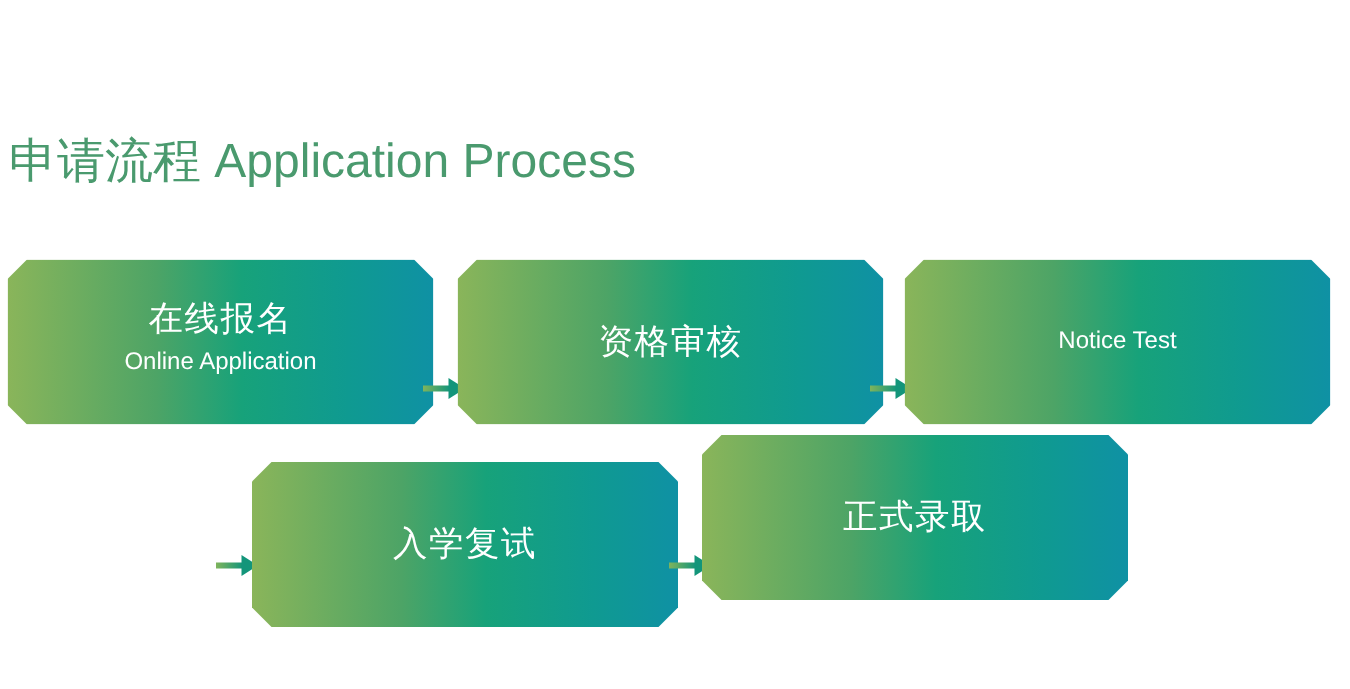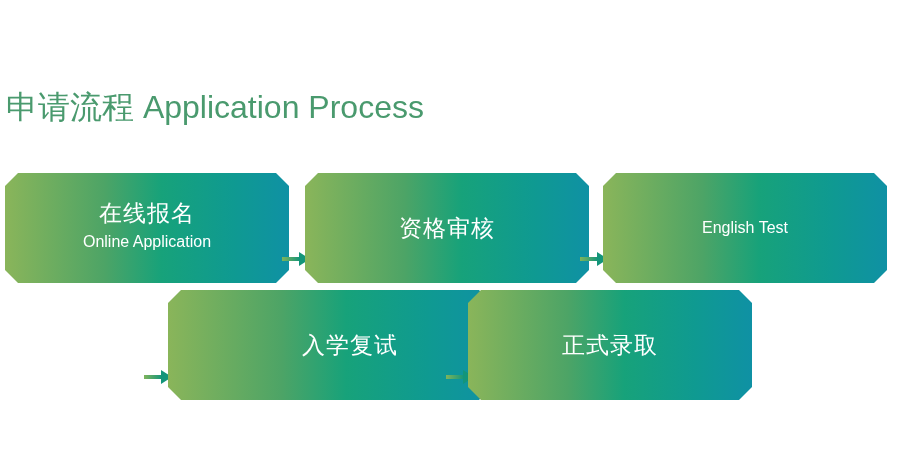--- a/index.html
+++ b/index.html
@@ -48,29 +48,29 @@
 <div class="step" style="left:305px; top:173px;">
   <div class="cn">资格审核</div>
 </div>
 
 <svg class="arrow" style="left:580px; top:252px;" viewBox="0 0 28 14">
   <rect x="0" y="5" width="18" height="4" fill="url(#ag1)"></rect>
     <polygon points="17,0 28,7 17,14" fill="#13957a"></polygon>
 </svg>
 
 <div class="step" style="left:603px; top:173px;">
-  <div class="en">English Test</div>
+  <div class="en">Notice Test</div>
 </div>
 
 <svg class="arrow" style="left:144px; top:370px;" viewBox="0 0 28 14">
   <rect x="0" y="5" width="18" height="4" fill="url(#ag1)"></rect>
     <polygon points="17,0 28,7 17,14" fill="#13957a"></polygon>
 </svg>
 
-<div class="step" style="left:168px; top:290px;padding-left:40px;">
+<div class="step" style="left:168px; top:308px;">
   <div class="cn">入学复试</div>
 </div>
 
 <svg class="arrow" style="left:446px; top:370px;" viewBox="0 0 28 14">
   <rect x="0" y="5" width="18" height="4" fill="url(#ag1)"></rect>
     <polygon points="17,0 28,7 17,14" fill="#13957a"></polygon>
 </svg>
 
 <div class="step" style="left:468px; top:290px;">
   <div class="cn">正式录取</div>

